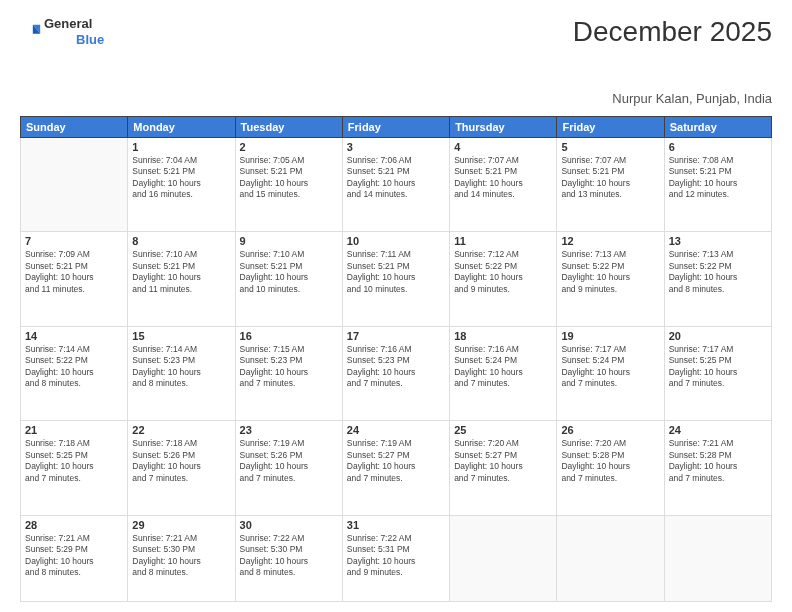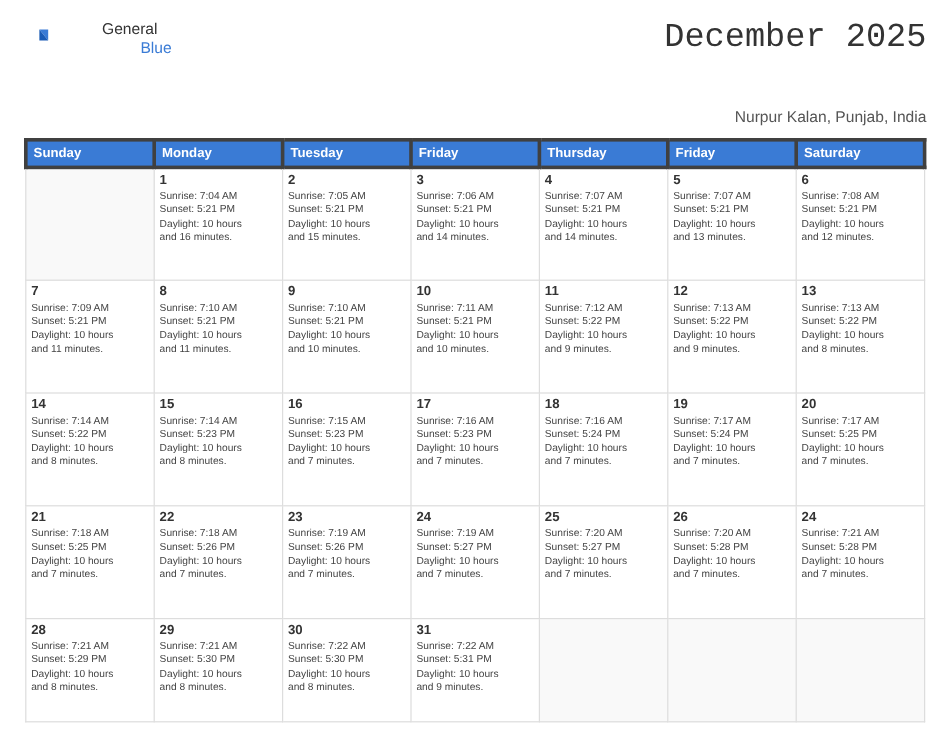--- a/index.html
+++ b/index.html
@@ -23,59 +23,57 @@
       align-items: flex-start;
       margin-bottom: 10px;
     }
     .logo {
       display: flex;
       align-items: center;
       gap: 2px;
     }
     .logo-text {
       font-size: 13px;
-      font-weight: normal;
+      font-weight: bold;
       line-height: 1.2;
-      margin-left: 41px;
     }
     .logo-general { color: #333; }
     .logo-blue { color: #3a7bd5; padding-left: 32px; }
     .logo-icon {
       width: 22px;
       height: 22px;
     }
     .title-area {
       text-align: right;
     }
     .month-title {
       font-size: 28px;
       color: #333;
       font-weight: normal;
-      font-family: Liberation Mono, monospace;
     }
     .location {
       font-size: 13px;
       color: #555;
       margin-top: 43px;
     }
     .calendar {
       flex: 1;
       border: 1px solid #ccc;
       border-collapse: collapse;
       width: 100%;
       table-layout: fixed;
     }
     .calendar th {
       background: #3a7bd5;
       color: #fff;
       font-size: 11px;
       font-weight: bold;
       text-align: left;
       padding: 4px 5px;
-      border: 3px solid #404040;
+      border: 1px solid #404040;
     }
     .calendar td {
       vertical-align: top;
       border: 1px solid #ddd;
       padding: 3px 4px;
       font-size: 9px;
       color: #333;
       height: 82px;
     }
     .day-num {

